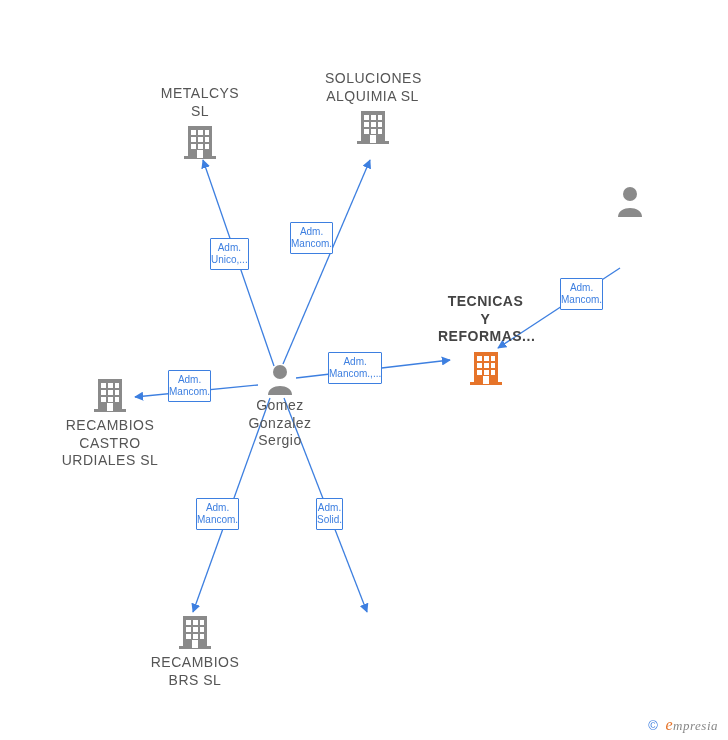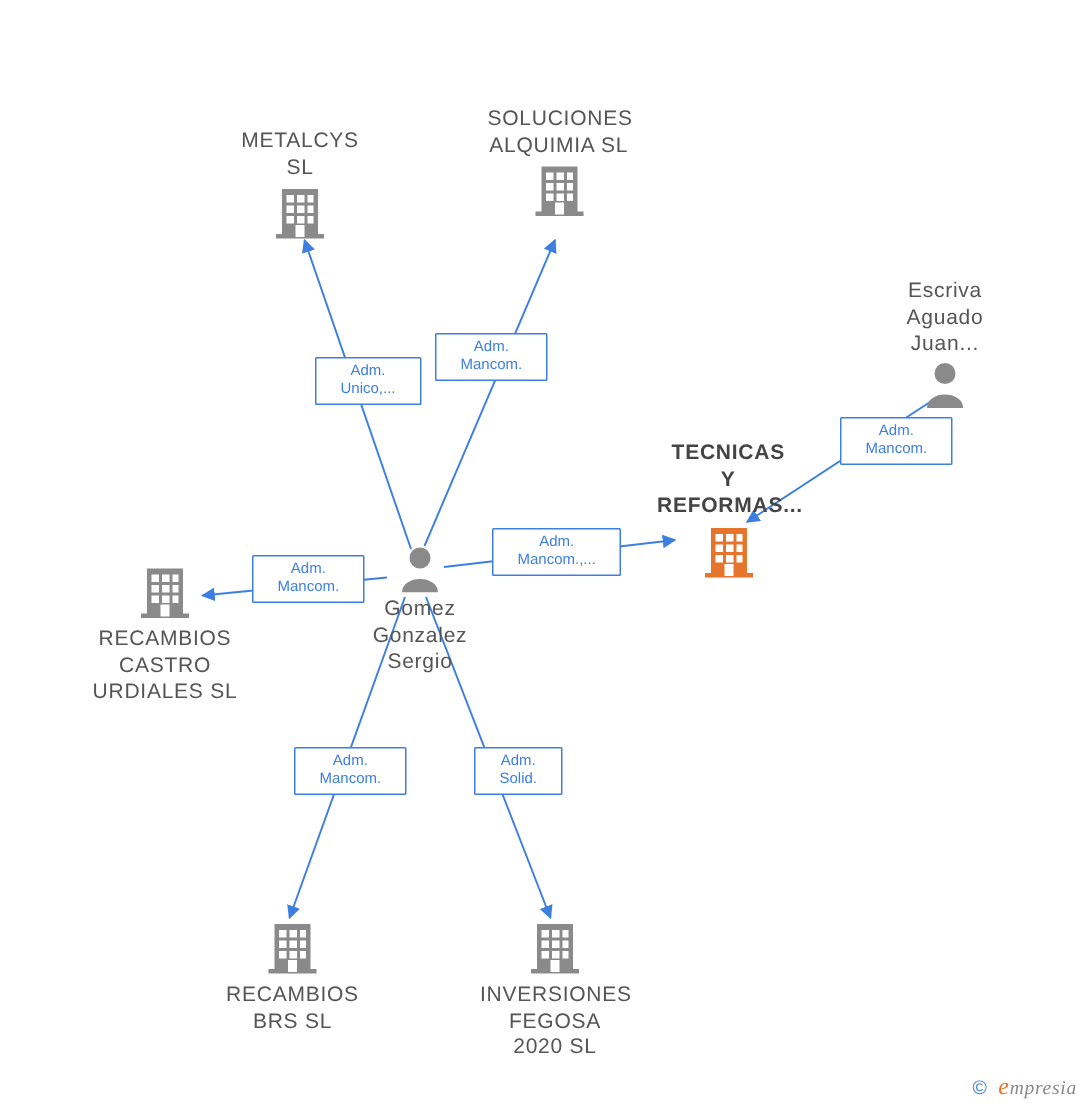--- a/index.html
+++ b/index.html
@@ -40,21 +40,21 @@
     margin-top: 0;
     margin-bottom: 2px;
   }
   .edge-label {
     position: absolute;
     border: 1px solid #3d7fe0;
     background: #fff;
     color: #3d7fe0;
     font-size: 10px;
     line-height: 1.2;
-    padding: 3px 16px;
+    padding: 3px 0;
     text-align: center;
     border-radius: 1px;
     white-space: pre;
   }
   .building {
     display: block;
     margin: 0 auto;
   }
   .person {
     display: block;
@@ -149,21 +149,20 @@
         <rect x="18" y="15" width="5" height="5" fill="#fff"></rect>
         <rect x="25" y="15" width="4" height="5" fill="#fff"></rect>
       <rect x="11" y="22" width="5" height="5" fill="#fff"></rect>
         <rect x="18" y="22" width="5" height="5" fill="#fff"></rect>
         <rect x="25" y="22" width="4" height="5" fill="#fff"></rect>
       <rect x="17" y="28" width="6" height="8" fill="#fff"></rect>
     </svg>
   </div>
 
   <div class="node" style="left:595px; top:185px; width:70px;">
-    <div class="label top">Escriva<br>Aguado<br>Juan...</div>
     <svg class="person" width="30" height="32">
       <circle cx="15" cy="9" r="7" fill="#8a8a8a"></circle>
       <path d="M3 32 C3 20 27 20 27 32 Z" fill="#8a8a8a"></path>
     </svg>
   </div>
 
   <div class="node" style="left:245px; top:363px; width:70px;">
     <svg class="person" width="30" height="32">
       <circle cx="15" cy="9" r="7" fill="#8a8a8a"></circle>
       <path d="M3 32 C3 20 27 20 27 32 Z" fill="#8a8a8a"></path>
@@ -218,36 +217,19 @@
         <rect x="18" y="15" width="5" height="5" fill="#fff"></rect>
         <rect x="25" y="15" width="4" height="5" fill="#fff"></rect>
       <rect x="11" y="22" width="5" height="5" fill="#fff"></rect>
         <rect x="18" y="22" width="5" height="5" fill="#fff"></rect>
         <rect x="25" y="22" width="4" height="5" fill="#fff"></rect>
       <rect x="17" y="28" width="6" height="8" fill="#fff"></rect>
     </svg>
     <div class="label">RECAMBIOS<br>BRS  SL</div>
   </div>
 
-  <div class="node" style="left:320px; top:612px; width:100px;">
-    <svg class="building" width="40" height="40">
-      <rect x="8" y="4" width="24" height="32" fill="#8a8a8a"></rect>
-      <rect x="4" y="34" width="32" height="3" fill="#8a8a8a"></rect>
-      <rect x="11" y="8" width="5" height="5" fill="#fff"></rect>
-        <rect x="18" y="8" width="5" height="5" fill="#fff"></rect>
-        <rect x="25" y="8" width="4" height="5" fill="#fff"></rect>
-      <rect x="11" y="15" width="5" height="5" fill="#fff"></rect>
-        <rect x="18" y="15" width="5" height="5" fill="#fff"></rect>
-        <rect x="25" y="15" width="4" height="5" fill="#fff"></rect>
-      <rect x="11" y="22" width="5" height="5" fill="#fff"></rect>
-        <rect x="18" y="22" width="5" height="5" fill="#fff"></rect>
-        <rect x="25" y="22" width="4" height="5" fill="#fff"></rect>
-      <rect x="17" y="28" width="6" height="8" fill="#fff"></rect>
-    </svg>
-    <div class="label">INVERSIONES<br>FEGOSA<br>2020  SL</div>
-  </div>
 
   <div class="watermark">
     <span class="c">©</span>
     <span class="ebig">e</span><span class="rest">mpresia</span>
   </div>
 
 </div>
 
 </body></html>

